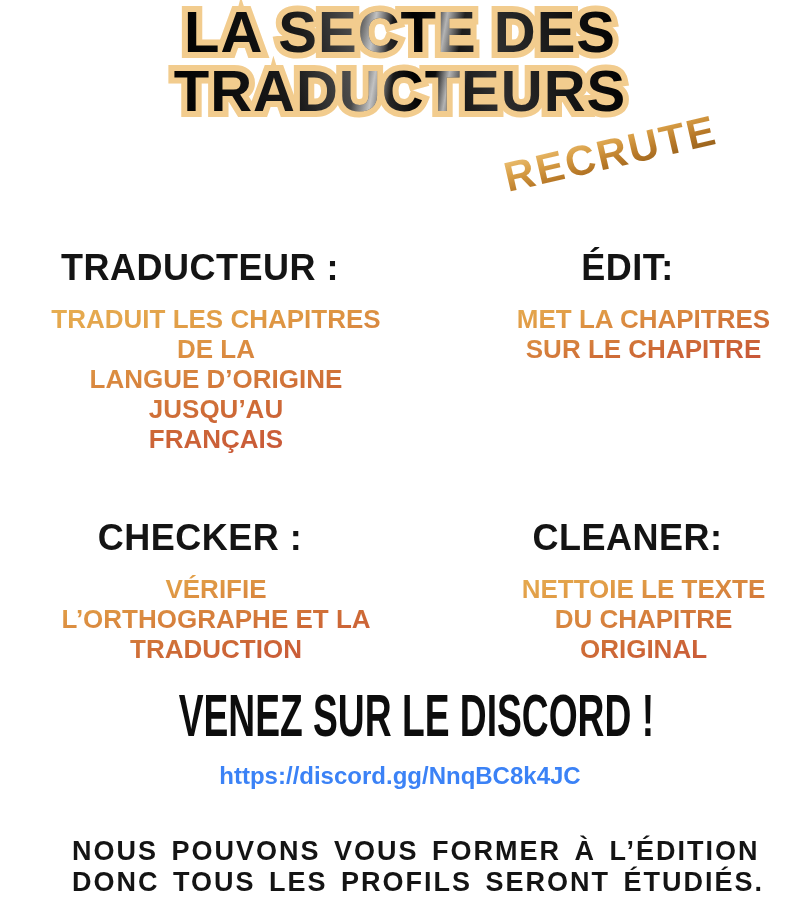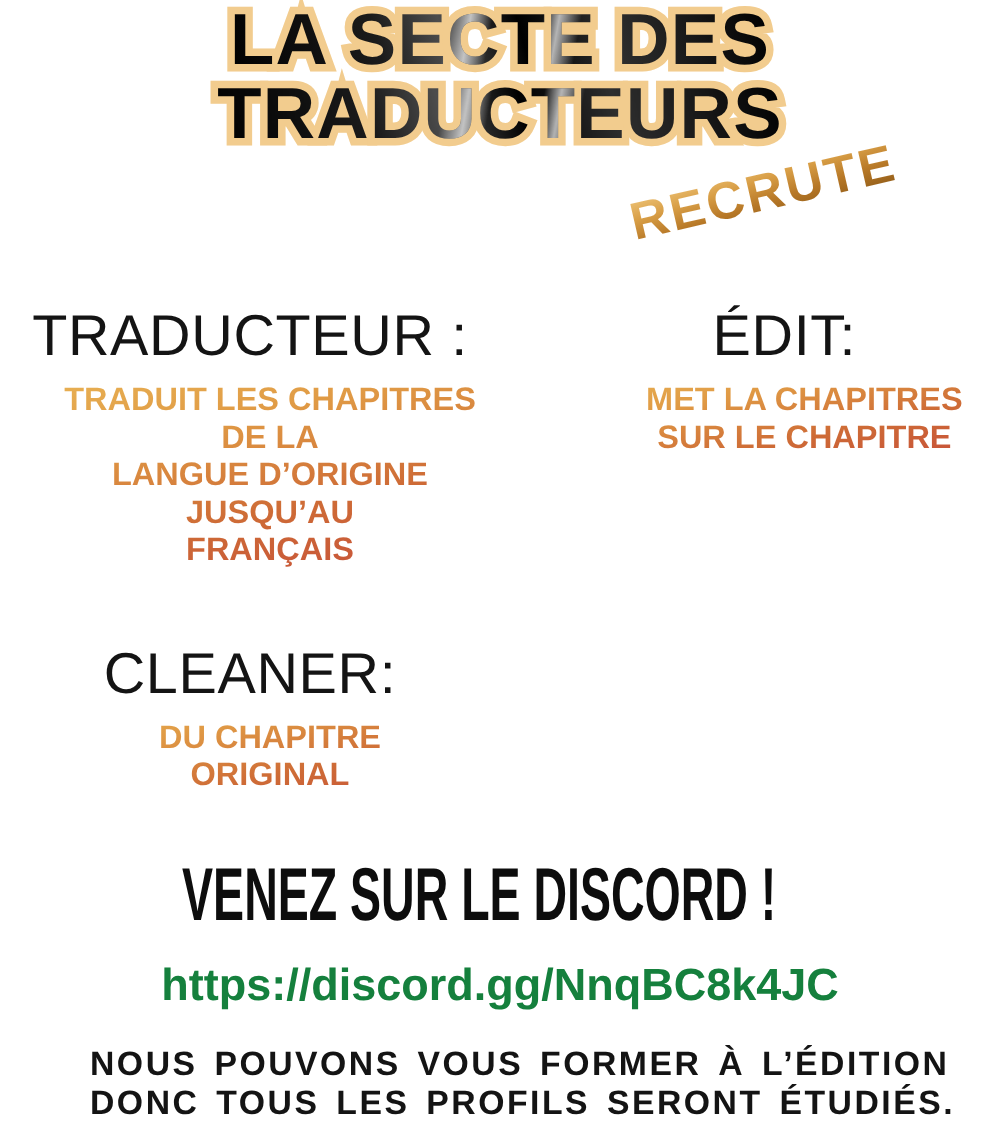--- a/index.html
+++ b/index.html
@@ -66,52 +66,52 @@
   .roles {
     position: absolute; top: 240px; left: 0;
     display: grid;
     grid-template-columns: 400px 345px;
     column-gap: 55px;
     row-gap: 56px;
   }
   .role { text-align: center; }
   .role-heading {
     margin: 0 0 8px 0;
-    font-size: 46px; line-height: 56px; font-weight: normal;
+    font-size: 36px; line-height: 56px; font-weight: bold;
     color: #141414; letter-spacing: 0.5px;
   }
   .role-desc {
     margin: 0;
     font-size: 26px; line-height: 30px; font-weight: bold;
     color: #D4763A;
     background-image: linear-gradient(168deg,
       #E9B455 0%, #E09A45 30%, #CE6B36 65%, #C64E3A 100%);
     -webkit-background-clip: text;
     background-clip: text;
     -webkit-text-fill-color: transparent;
   }
   .role-desc .line { display: block; padding-left: 32px; }
 
   
   .cta-heading {
     position: absolute; top: 690px; left: 0; right: 0;
-    margin: 0; text-align: left;
+    margin: 0; text-align: right;
     font-size: 60px; line-height: 52px; font-weight: bold;
     color: #0d0d0d; white-space: nowrap;
   }
   .cta-heading .squeeze {
     display: inline-block;
     transform: scaleX(0.62);
     transform-origin: center;
   }
   .cta-url {
     position: absolute; top: 760px; left: 0; right: 0;
-    margin: 12px; text-align: center;
-    font-size: 36px; line-height: 32px; font-weight: bold;
-    color: #15803d; text-decoration: none; cursor: pointer;
+    margin: 0; text-align: center;
+    font-size: 24px; line-height: 32px; font-weight: bold;
+    color: #3b82f6; text-decoration: none; cursor: pointer;
   }
 
   
   .footer-note {
     position: absolute; top: 836px; left: 72px; right: 20px;
     margin: 0;
     font-size: 27px; line-height: 31px; font-weight: bold;
     letter-spacing: 2px; word-spacing: 4px;
     color: #141414;
   }
@@ -147,24 +147,33 @@
     </section>
 
     <section class="role">
       <h2 class="role-heading">ÉDIT:</h2>
       <p class="role-desc">
         <span class="line">MET LA CHAPITRES</span>
         <span class="line">SUR LE CHAPITRE</span>
       </p>
     </section>
 
+    <section class="role">
+      <h2 class="role-heading">CHECKER :</h2>
+      <p class="role-desc">
+        <span class="line">VÉRIFIE</span>
+        <span class="line">L’ORTHOGRAPHE ET LA</span>
+        <span class="line">TRADUCTION</span>
+      </p>
+    </section>
 
     <section class="role">
       <h2 class="role-heading">CLEANER:</h2>
       <p class="role-desc">
+        <span class="line">NETTOIE LE TEXTE</span>
         <span class="line">DU CHAPITRE</span>
         <span class="line">ORIGINAL</span>
       </p>
     </section>
 
   </div>
 
   <h2 class="cta-heading">
     <span class="squeeze">VENEZ SUR LE DISCORD !</span>
   </h2>

